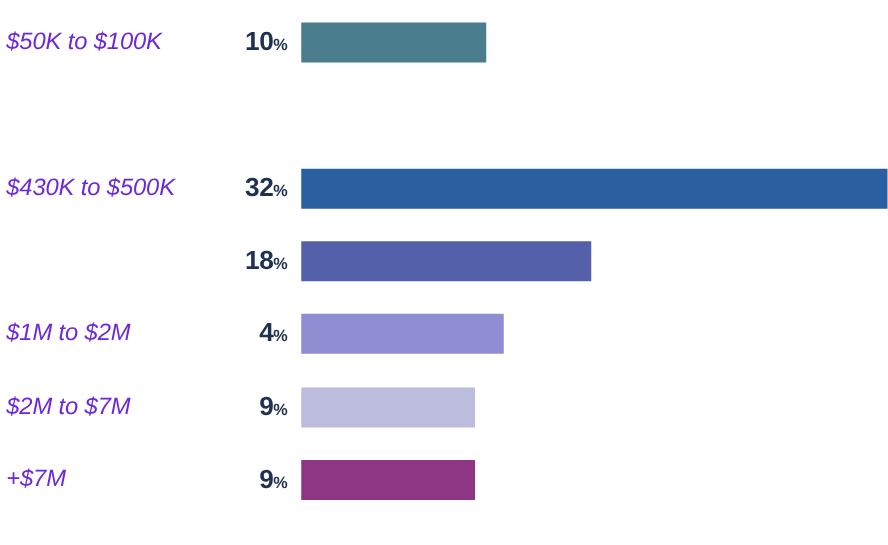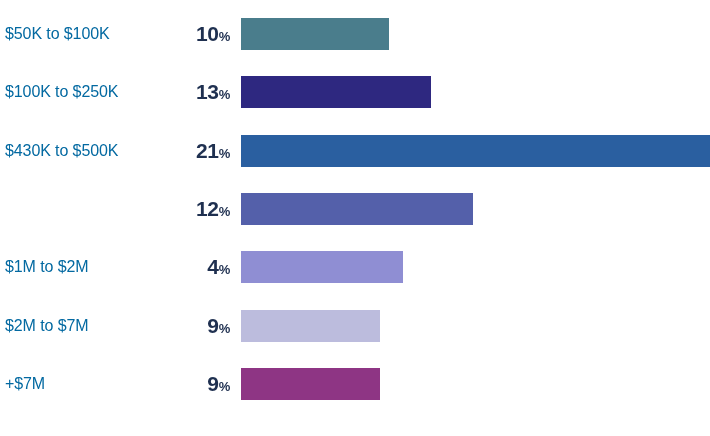--- a/index.html
+++ b/index.html
@@ -23,25 +23,26 @@
     left: 0;
     width: 710px;
     height: 32px;
   }
   .cat-label {
     position: absolute;
     left: 5px;
     top: 0;
     height: 32px;
     line-height: 32px;
-    font-size: 16px;
+    font-size: 19px;
     font-weight: 400;
-    color: #0369a1;
+    color: #6d28d9;
     letter-spacing: -0.1px;
     white-space: nowrap;
+    font-style: italic;
   }
   .value-wrap {
     position: absolute;
     left: 120px;
     width: 110px;
     top: 0;
     height: 32px;
     line-height: 32px;
     text-align: right;
     white-space: nowrap;
@@ -71,39 +72,32 @@
 <div id="chart">
 
   <div class="row" style="top: 18px;">
     <span class="cat-label">$50K to $100K</span>
     <span class="value-wrap">
       <span class="value-num">10</span><span class="value-pct">%</span>
     </span>
     <div class="bar" style="left: 241px; width: 148px; background: rgb(74, 125, 140);"></div>
   </div>
 
-  <div class="row" style="top: 76px;">
-    <span class="cat-label">$100K to $250K</span>
-    <span class="value-wrap">
-      <span class="value-num">13</span><span class="value-pct">%</span>
-    </span>
-    <div class="bar" style="left: 241px; width: 190px; background: rgb(46, 40, 128);"></div>
-  </div>
 
   <div class="row" style="top: 135px;">
     <span class="cat-label">$430K to $500K</span>
     <span class="value-wrap">
-      <span class="value-num">21</span><span class="value-pct">%</span>
+      <span class="value-num">32</span><span class="value-pct">%</span>
     </span>
     <div class="bar" style="left: 241px; width: 469px; background: rgb(42, 95, 160);"></div>
   </div>
 
   <div class="row" style="top: 193px;">
     <span class="value-wrap">
-      <span class="value-num">12</span><span class="value-pct">%</span>
+      <span class="value-num">18</span><span class="value-pct">%</span>
     </span>
     <div class="bar" style="left: 241px; width: 232px; background: rgb(84, 96, 170);"></div>
   </div>
 
   <div class="row" style="top: 251px;">
     <span class="cat-label">$1M to $2M</span>
     <span class="value-wrap">
       <span class="value-num">4</span><span class="value-pct">%</span>
     </span>
     <div class="bar" style="left: 241px; width: 162px; background: rgb(143, 142, 211);"></div>

